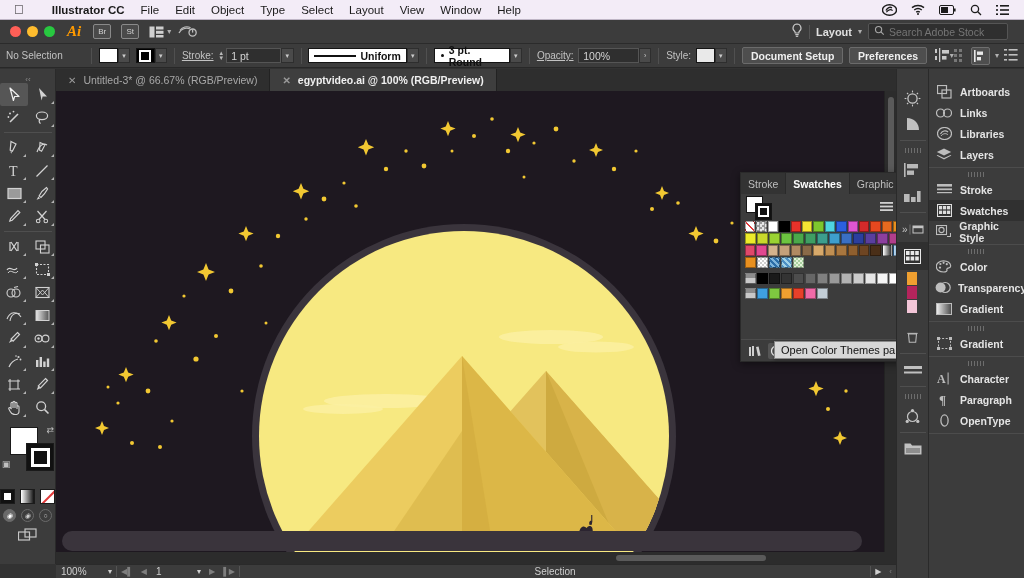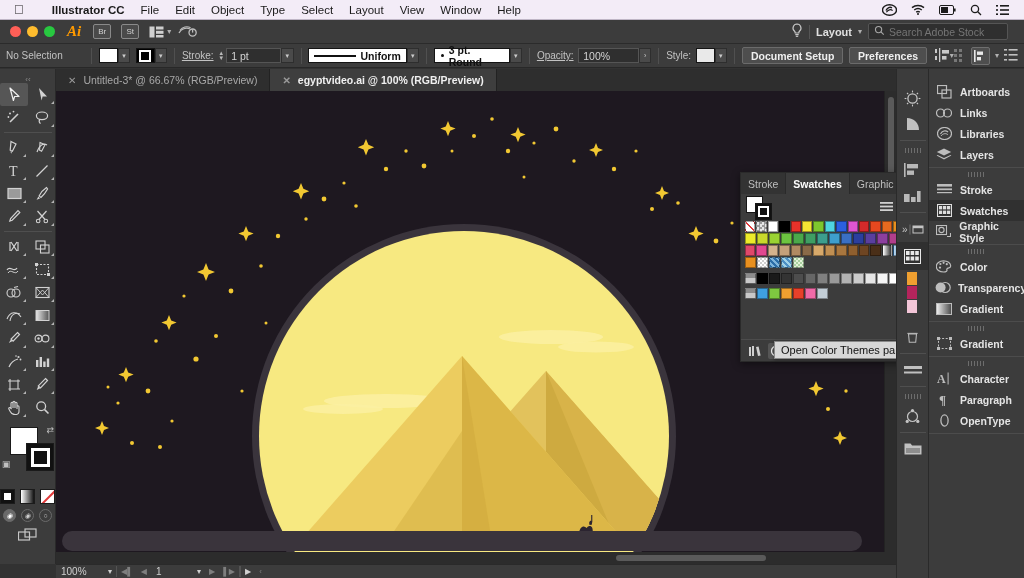--- a/index.html
+++ b/index.html
@@ -818,20 +818,21 @@
     <span class="sb-cell" style="width:48px">100%</span>
     <span class="sb-arrow on">▾</span>
     <span class="sb-sep"></span>
     <span class="sb-arrow">◀▌</span>
     <span class="sb-arrow">◀</span>
     <span class="sb-cell" style="width:42px">1</span>
     <span class="sb-arrow on">▾</span>
     <span class="sb-arrow">▶</span>
     <span class="sb-arrow">▌▶</span>
     <span class="sb-sep"></span>
+    <span style="flex:1;text-align:center">Selection</span>
     <span class="sb-sep"></span>
     <span class="sb-arrow on">▶</span>
     <span class="sb-arrow">‹</span>
   </div>
 
   <div class="swpanel">
     <div class="sw-tabs">
       <div class="sw-tab">Stroke</div>
       <div class="sw-tab active">Swatches</div>
       <div class="sw-tab">Graphic Styl</div>

